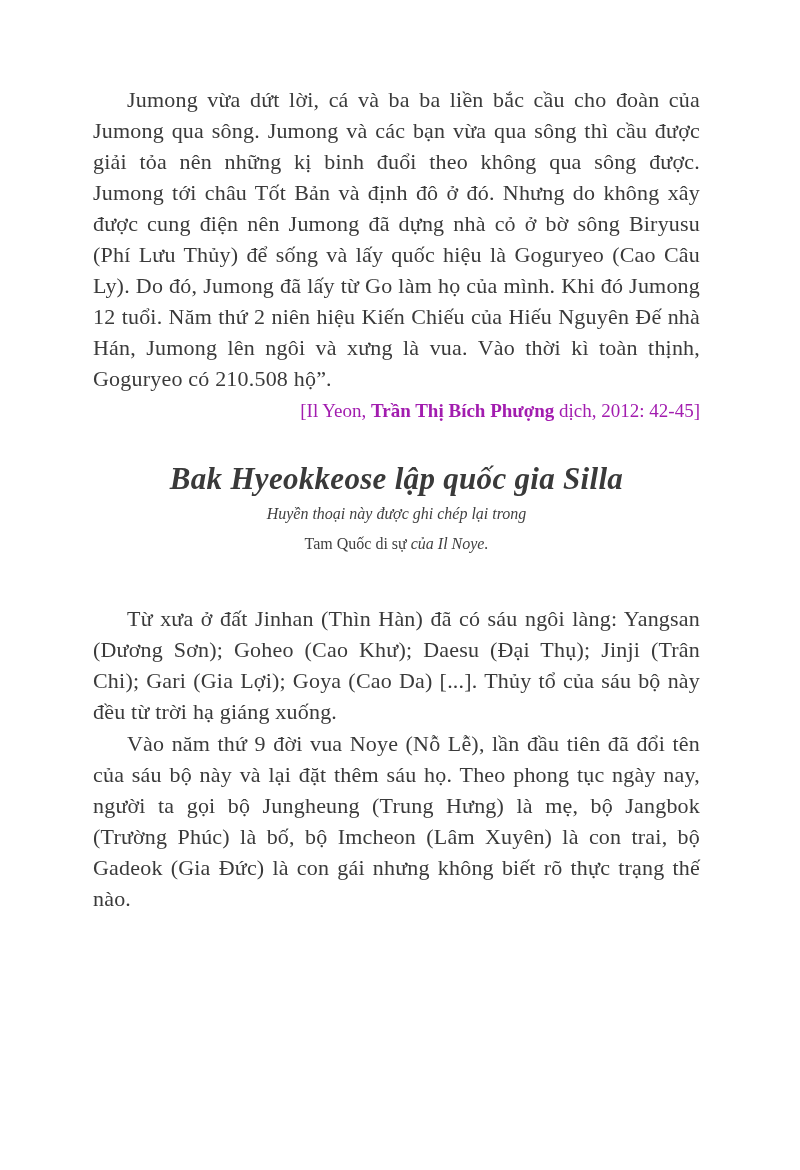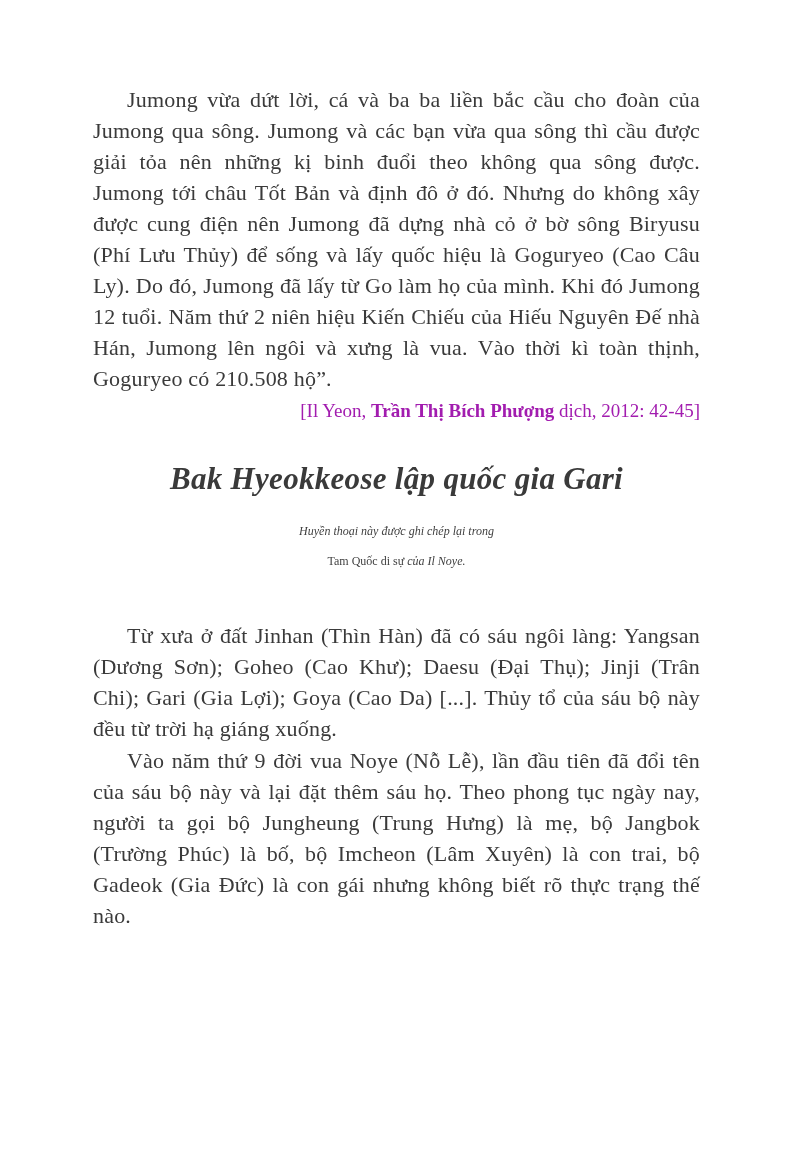--- a/index.html
+++ b/index.html
@@ -47,23 +47,22 @@
     margin: 35px 0 0 0;
     font-size: 31px;
     line-height: 40px;
     font-weight: bold;
     font-style: italic;
     color: #3a3a3a;
     text-align: center;
     letter-spacing: 0.3px;
   }
   .subtitle {
-    margin-top: 17px;
     text-align: center;
-    font-size: 12px;
+    font-size: 16px;
     line-height: 30px;
     color: #3f3f3f;
   }
   .italic { font-style: italic; }
   .roman  { font-style: normal; }
   .gap-before-body { margin-top: 44px; }
   .footer {
     position: absolute;
     left: 93px;
     top: 1032px;
@@ -85,21 +84,21 @@
 </head>
 <body>
 
 <div class="page">
   <main class="content">
 
     <p class="body-par">Jumong vừa dứt lời, cá và ba ba liền bắc cầu cho đoàn của Jumong qua sông. Jumong và các bạn vừa qua sông thì cầu được giải tỏa nên những kị binh đuổi theo không qua sông được. Jumong tới châu Tốt Bản và định đô ở đó. Nhưng do không xây được cung điện nên Jumong đã dựng nhà cỏ ở bờ sông Biryusu (Phí Lưu Thủy) để sống và lấy quốc hiệu là Goguryeo (Cao Câu Ly). Do đó, Jumong đã lấy từ Go làm họ của mình. Khi đó Jumong 12 tuổi. Năm thứ 2 niên hiệu Kiến Chiếu của Hiếu Nguyên Đế nhà Hán, Jumong lên ngôi và xưng là vua. Vào thời kì toàn thịnh, Goguryeo có 210.508 hộ”.</p>
 
     <p class="citation"><span>[Il Yeon, </span><span class="bold">Trần Thị Bích Phượng</span><span> dịch, 2012: 42-45]</span></p>
 
-    <h1 class="heading">Bak Hyeokkeose lập quốc gia Gari</h1>
+    <h1 class="heading">Bak Hyeokkeose lập quốc gia Silla</h1>
 
     <div class="subtitle">
       <div class="italic">Huyền thoại này được ghi chép lại trong</div>
       <div>
         <span class="roman">Tam Quốc di sự</span>
         <span class="italic">của Il Noye.</span>
       </div>
     </div>
 
     <p class="body-par gap-before-body">Từ xưa ở đất Jinhan (Thìn Hàn) đã có sáu ngôi làng: Yangsan (Dương Sơn); Goheo (Cao Khư); Daesu (Đại Thụ); Jinji (Trân Chi); Gari (Gia Lợi); Goya (Cao Da) [...]. Thủy tổ của sáu bộ này đều từ trời hạ giáng xuống.</p>

